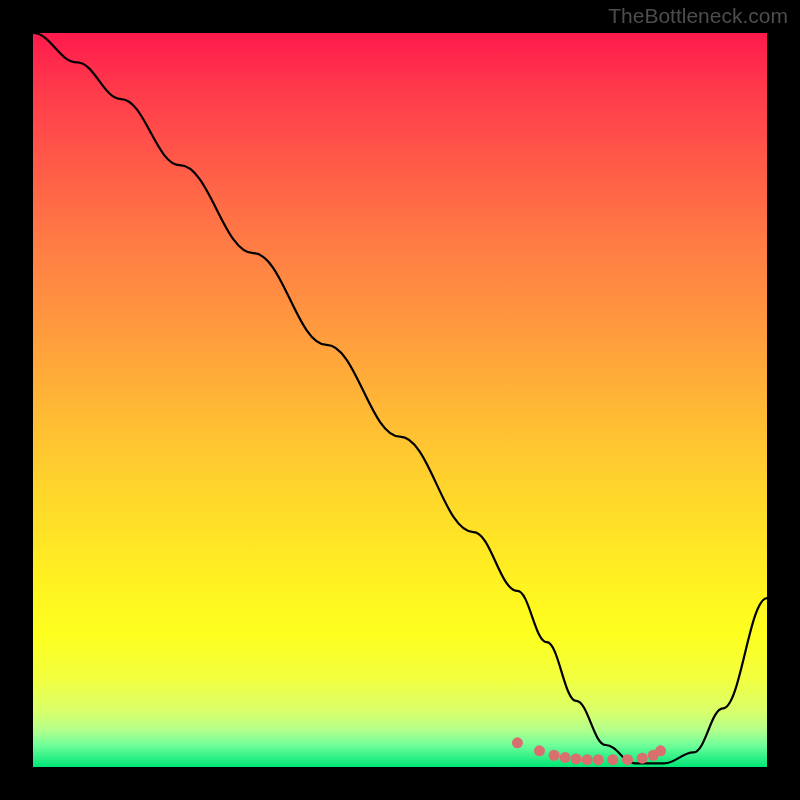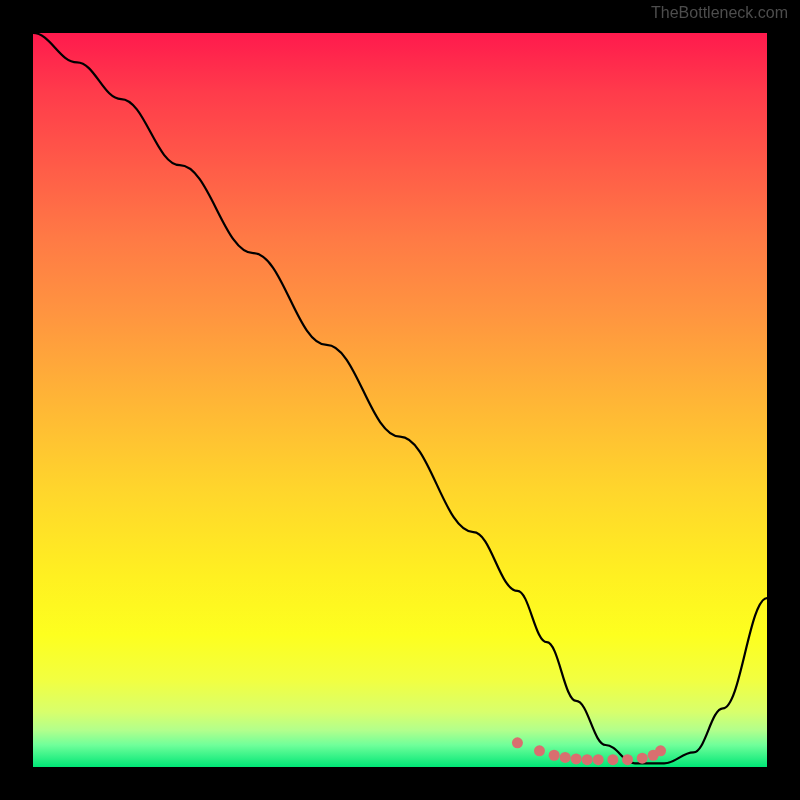--- a/index.html
+++ b/index.html
@@ -9,21 +9,21 @@
     width: 800px;
     height: 800px;
     position: relative;
     font-family: Arial, Helvetica, sans-serif;
   }
   .watermark {
     position: absolute;
     top: 4px;
     right: 12px;
     color: #4d4d4d;
-    font-size: 16px;
+    font-size: 21px;
     font-weight: 400;
     z-index: 10;
   }
   .plot-area {
     position: absolute;
     left: 33px;
     top: 33px;
     width: 734px;
     height: 734px;
   }

